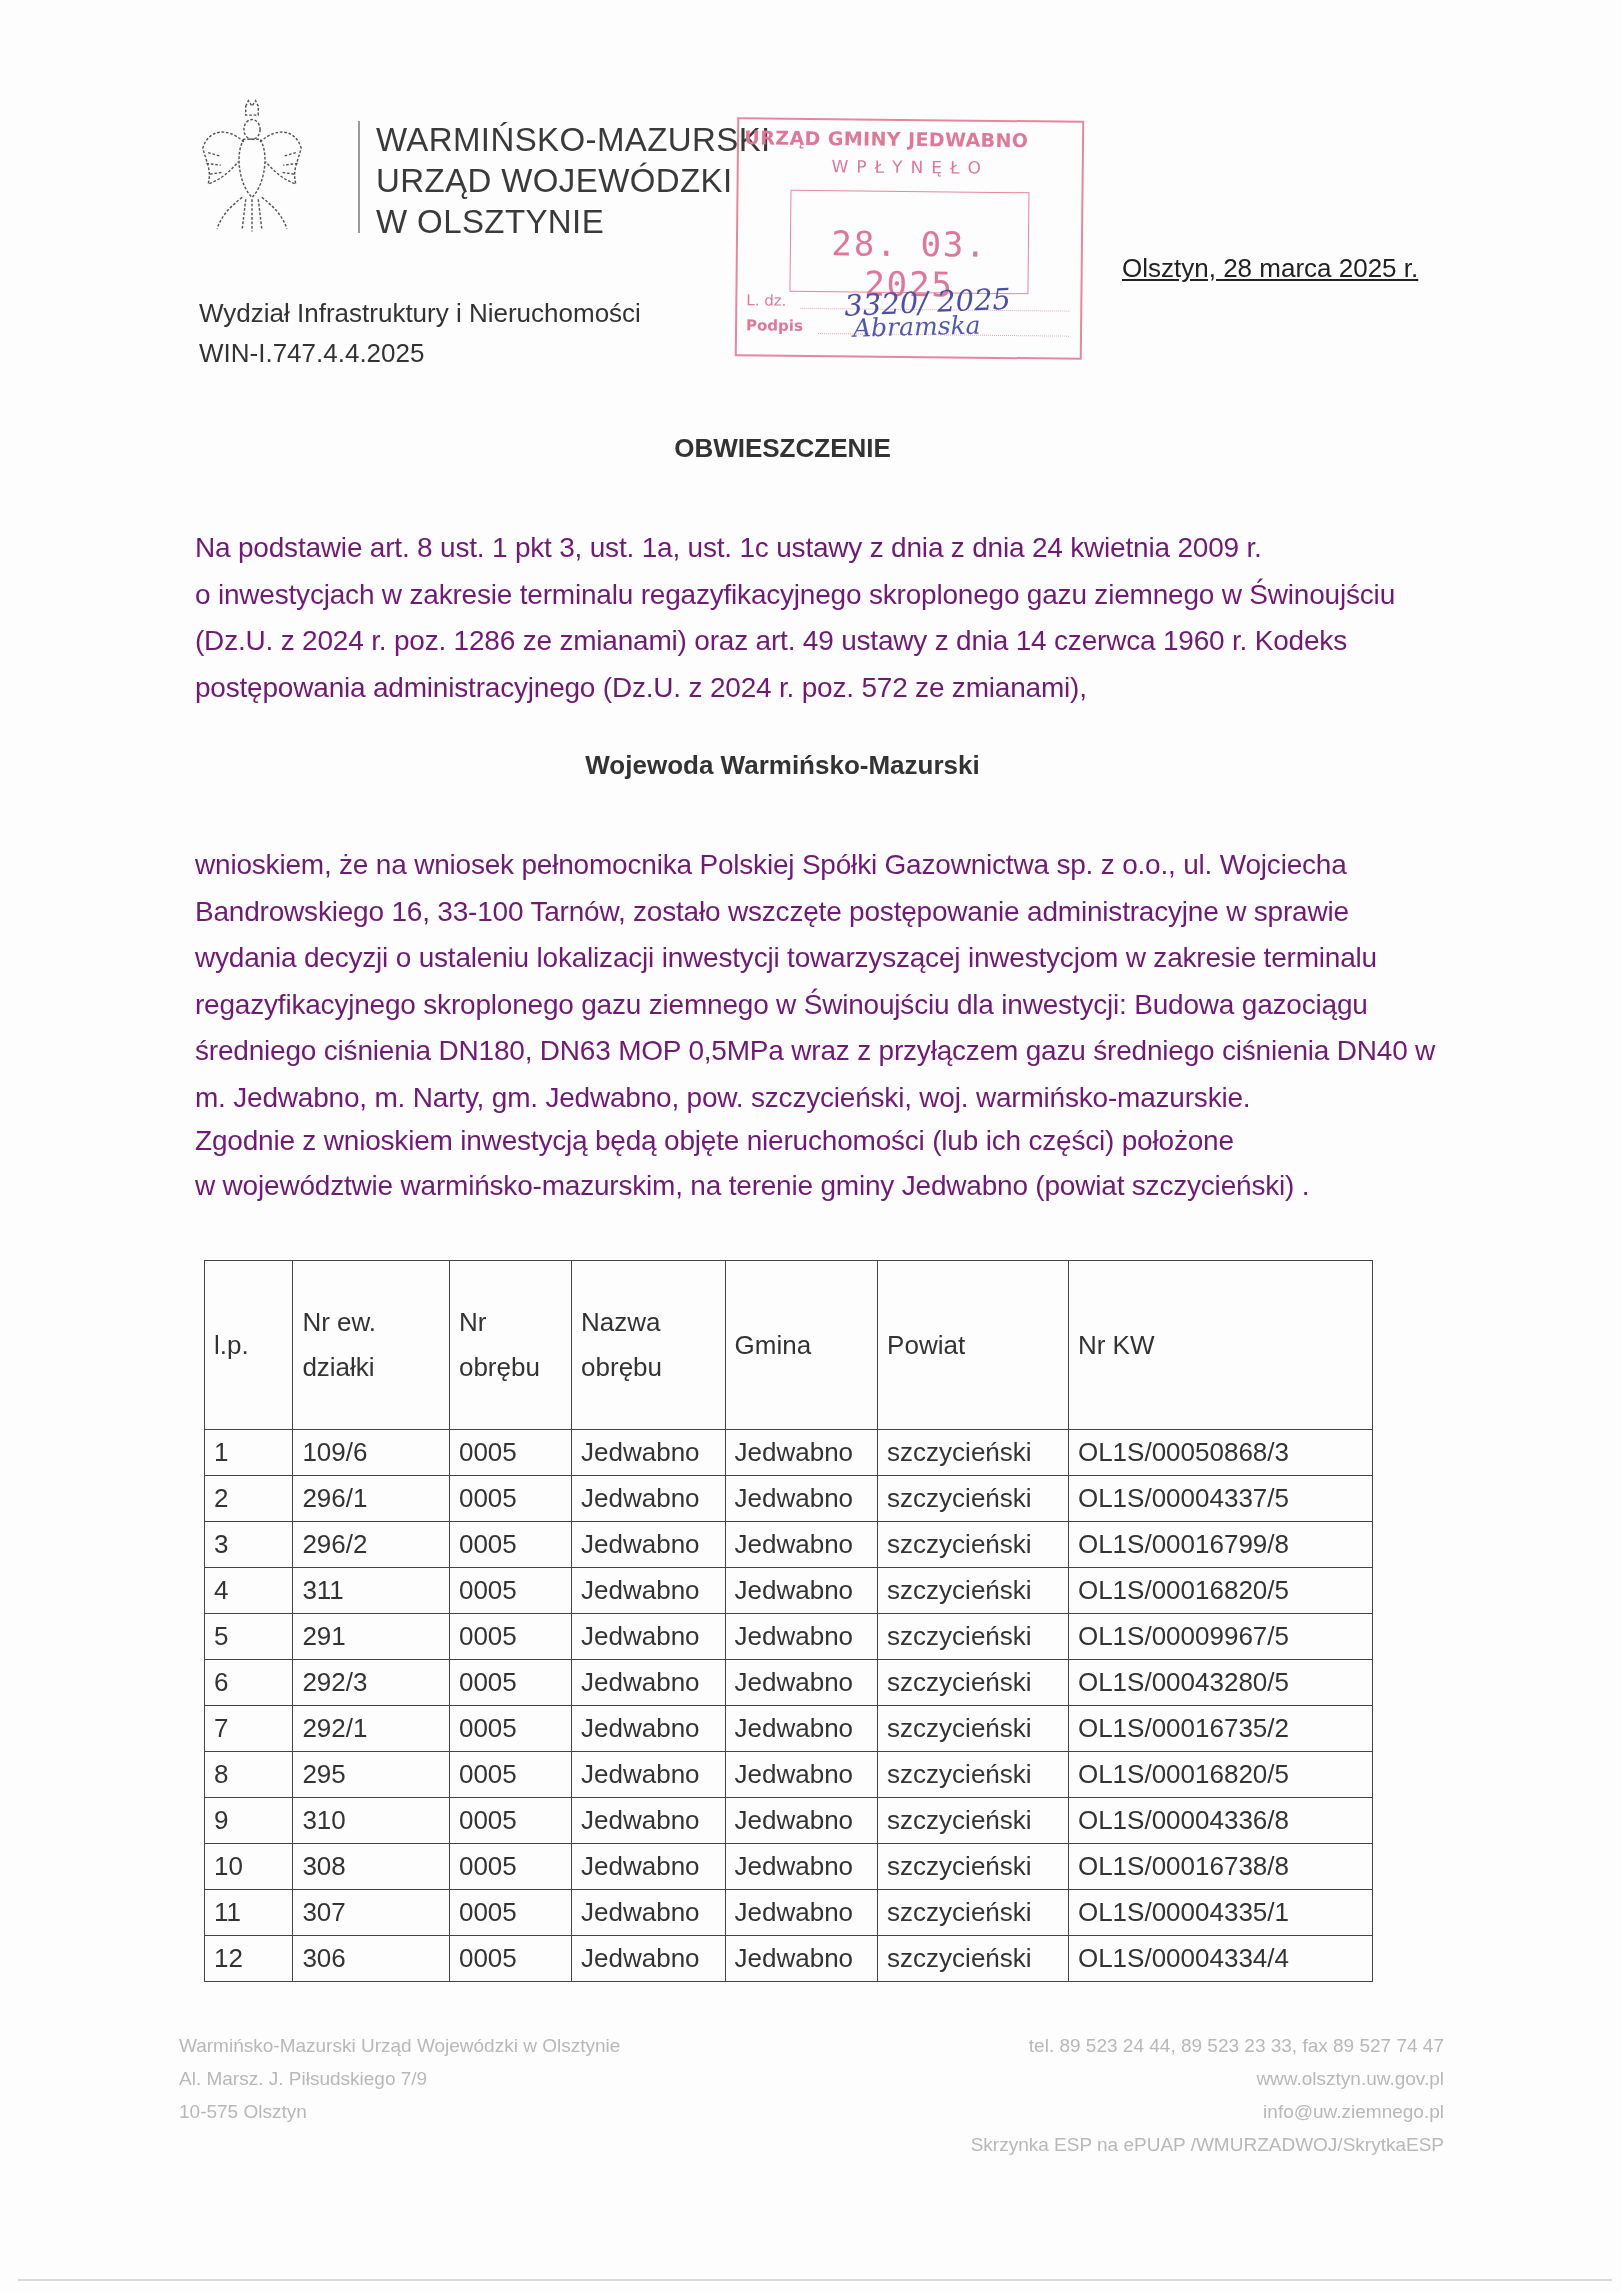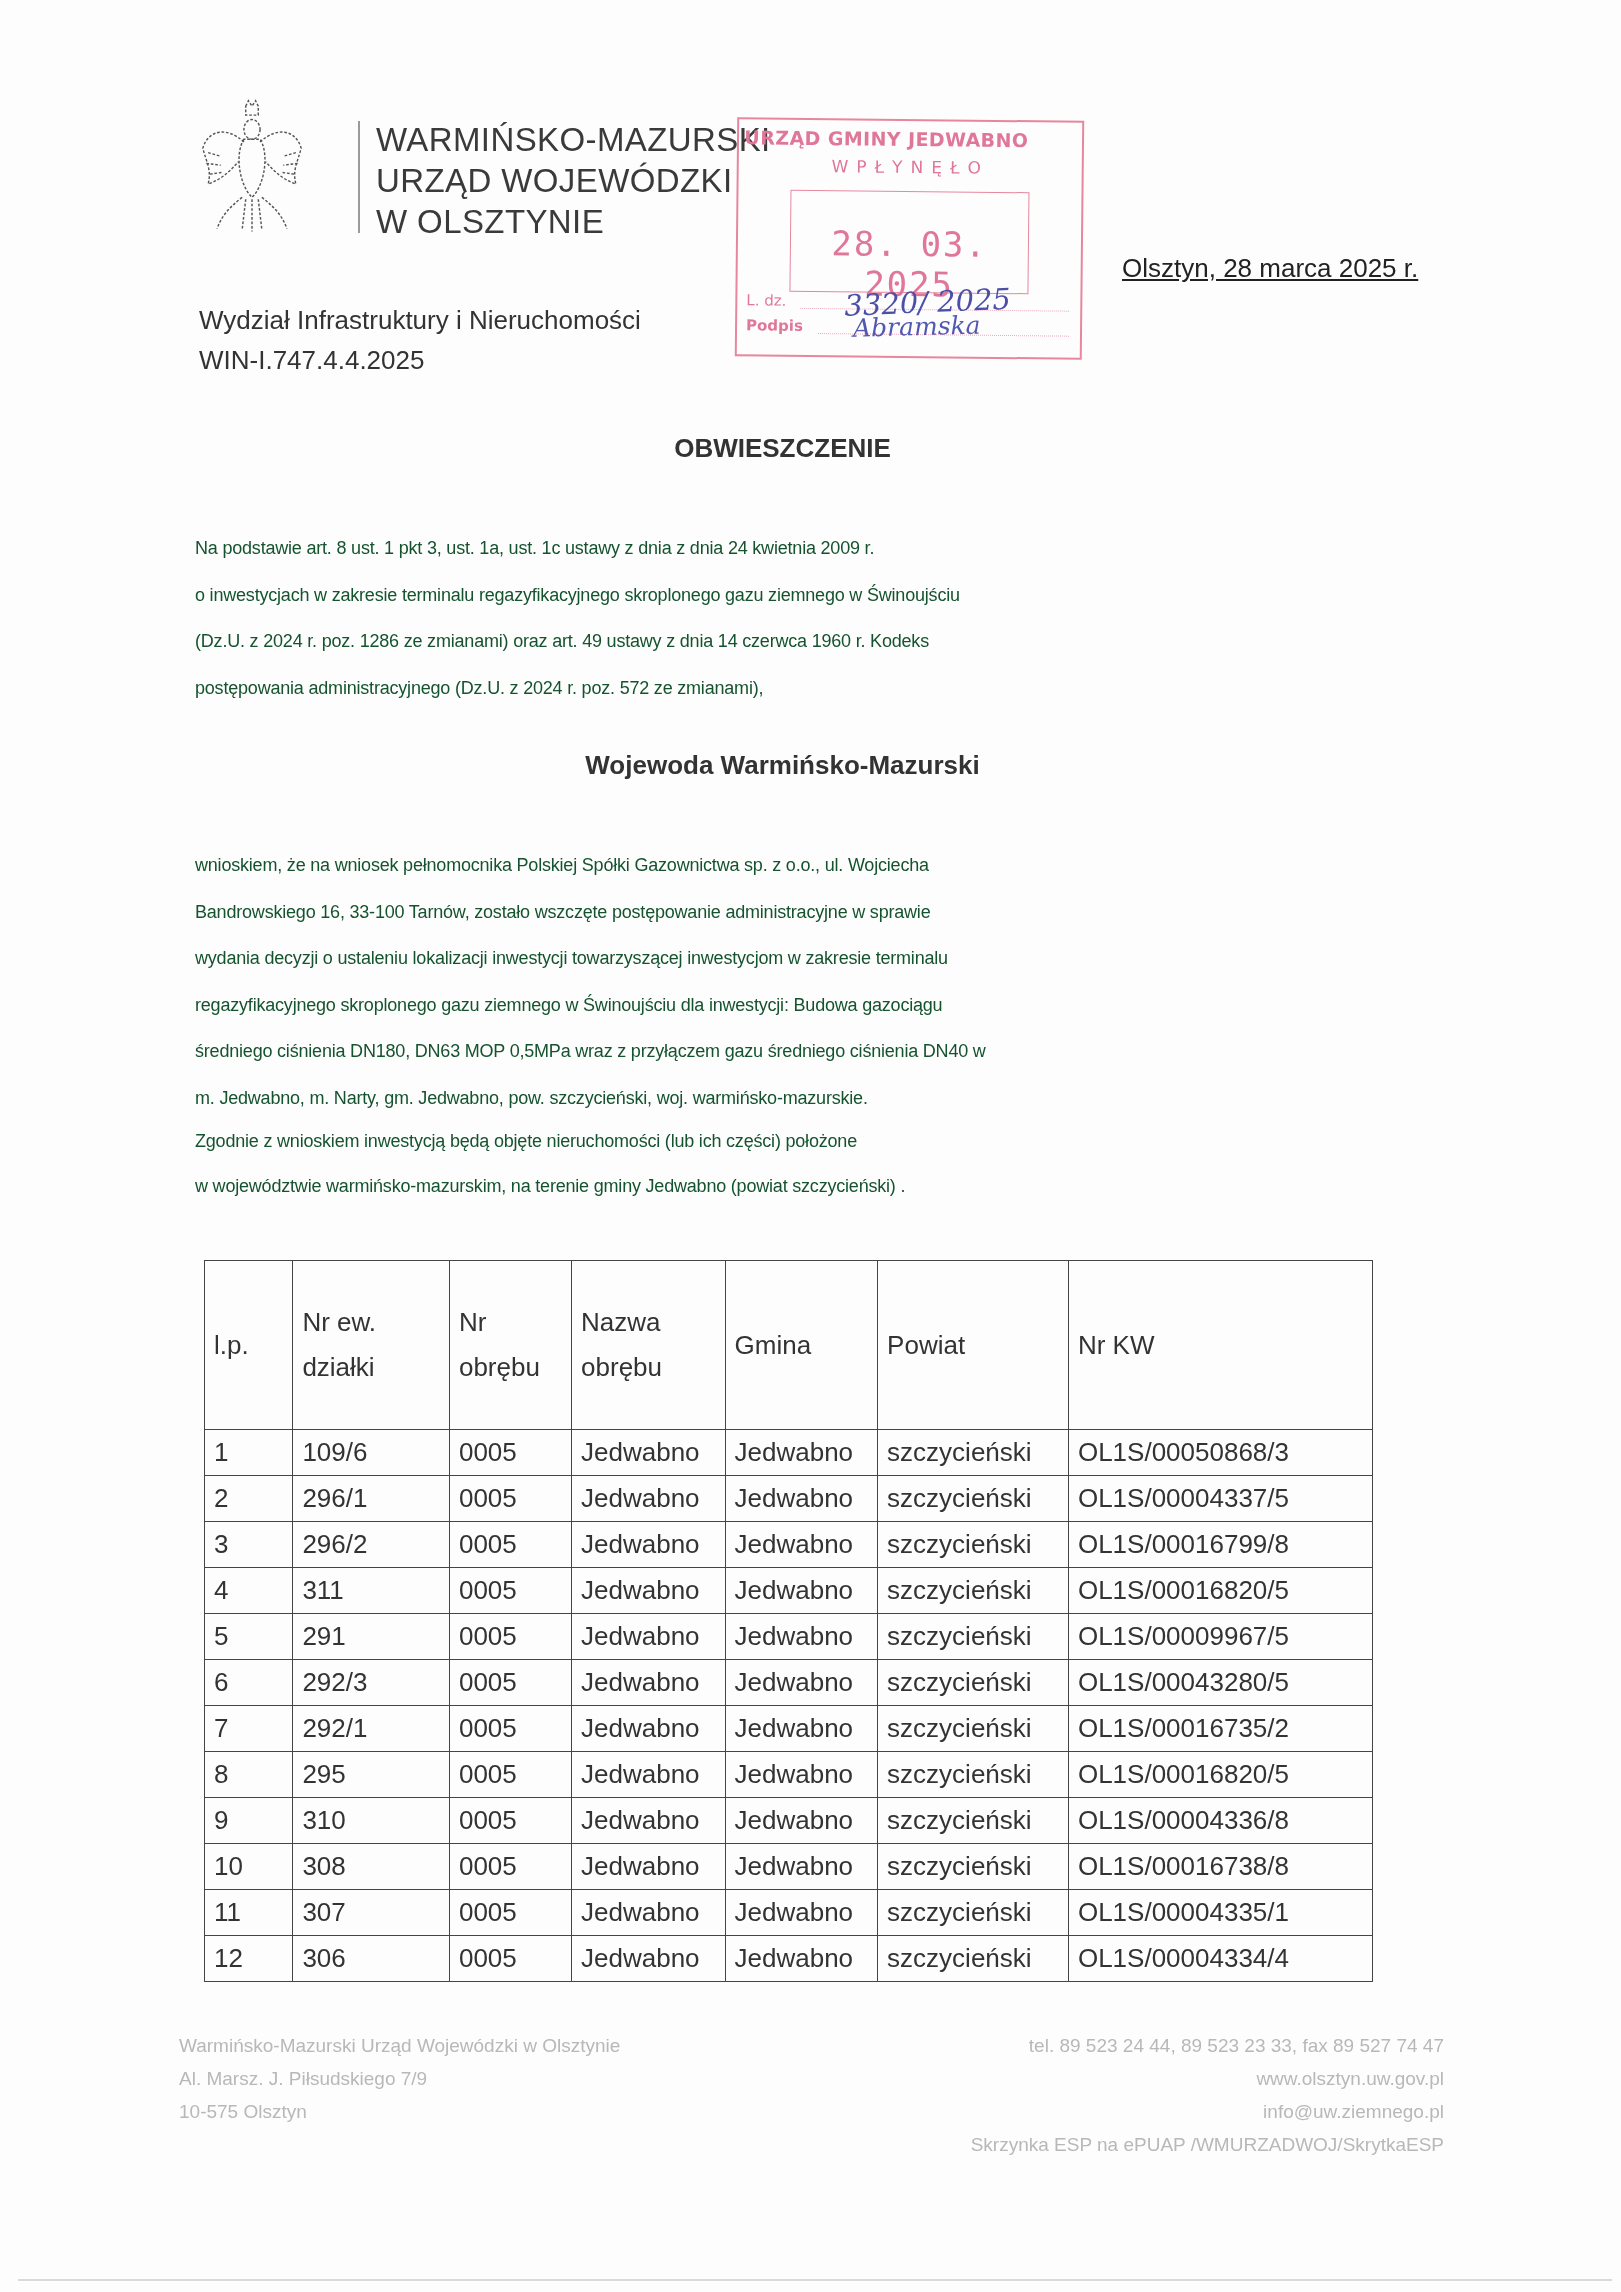--- a/index.html
+++ b/index.html
@@ -2,24 +2,24 @@
 <html style="font-size:14.3px"><head>
 <meta charset="utf-8">
 <style>
   html, body { margin:0; padding:0; background:#fdfdfd; }
   body { width:1621px; height:2293px; position:relative; overflow:hidden;
          font-family:"Liberation Sans", "DejaVu Sans", sans-serif; color:#333; }
   .abs { position:absolute; }
   .emblem { left:199px; top:99px; width:106px; height:136px; }
   .vrule { left:358px; top:121px; width:1.8px; height:112px; background:#9a9a9a; }
   .hdr-line { left:376px; font-size:33px; letter-spacing:0.4px; color:#3a3a3a; line-height:39px; }
-  .dept { left:199px; font-size:26px; color:#333; line-height:32px;margin-top:7px; }
+  .dept { left:199px; font-size:26px; color:#333; line-height:32px; }
   .date { left:1122px; top:253px; font-size:26px; color:#222;text-decoration:underline; }
   .title { left:0; width:1565px; text-align:center; font-weight:bold; font-size:26px; color:#333; }
-  .para-line { left:195px; font-size:18px; color:#14532d; white-space:nowrap; line-height:32px; letter-spacing:-0.2px; }
+  .para-line { left:195px; font-size:28px; color:#701a75; white-space:nowrap; line-height:32px; letter-spacing:-0.2px; }
   
   .stamp { left:736px; top:119px; width:343px; height:235px; border:2.7px solid #e6879f; transform:rotate(0.6deg);
            color:#e07799; font-family:"DejaVu Sans", sans-serif; }
   .stamp-title { position:absolute; left:5.4px; top:7.2px; font-weight:bold; font-size:19px; letter-spacing:0.4px; white-space:nowrap; }
   .stamp-sub { position:absolute; left:0; width:100%; top:36px; text-align:center; font-size:17px; letter-spacing:8px; }
   .stamp-box { position:absolute; left:52px; top:70px; width:237px; height:100px; border:1.8px solid #e6879f; }
   .stamp-date { position:absolute; left:0; width:100%; top:32px; text-align:center; font-size:34px; font-family:"DejaVu Sans Mono", monospace; letter-spacing:1.8px; }
   .stamp-ldz { position:absolute; left:9px; top:172px; font-size:15px; color:#e07799; }
   .stamp-podpis { position:absolute; left:9px; top:197px; font-size:15px; color:#e07799;font-weight:bold; }
   .stamp-dots1 { position:absolute; left:63px; top:188px; width:269px; border-bottom:1.8px dotted #e9a9ba; }

